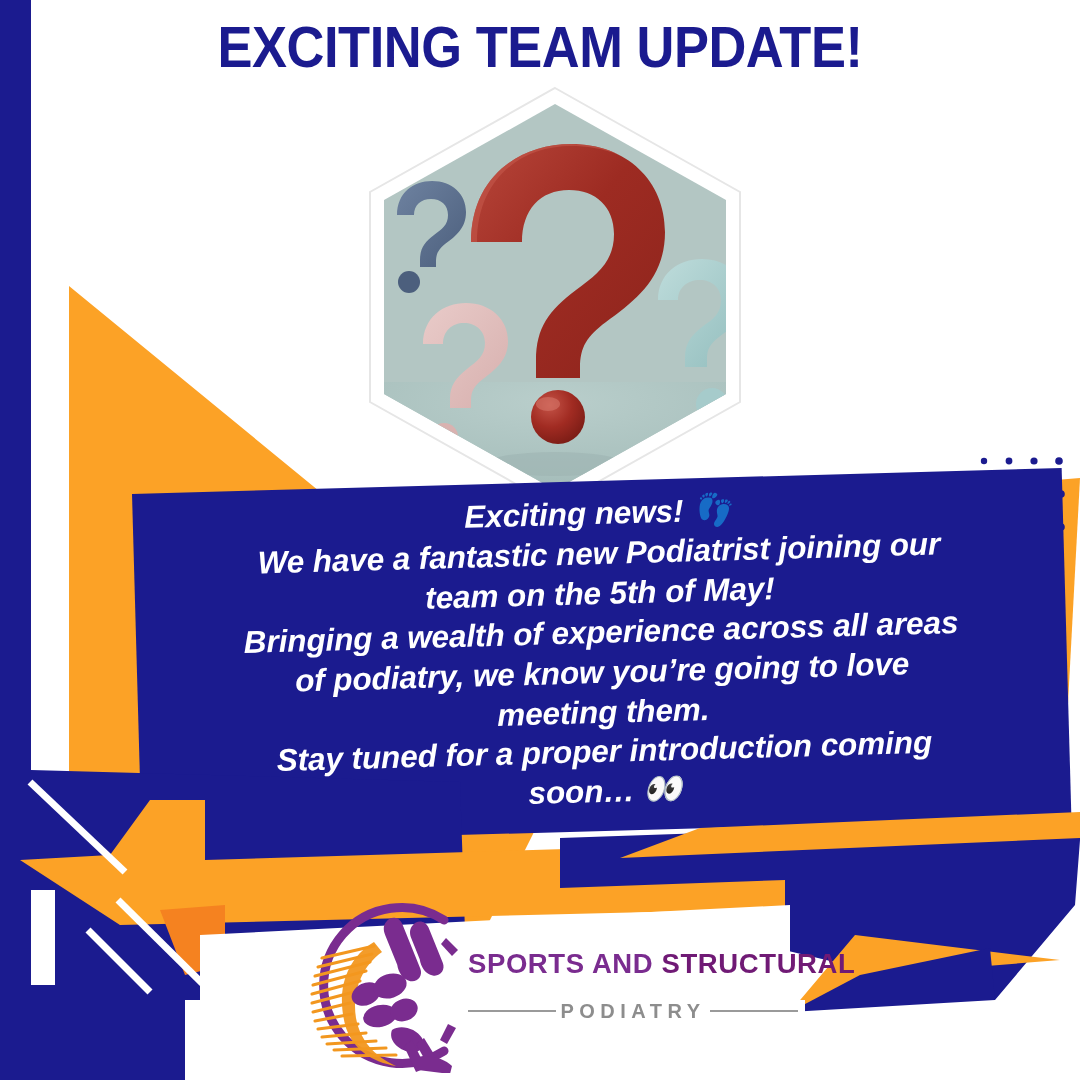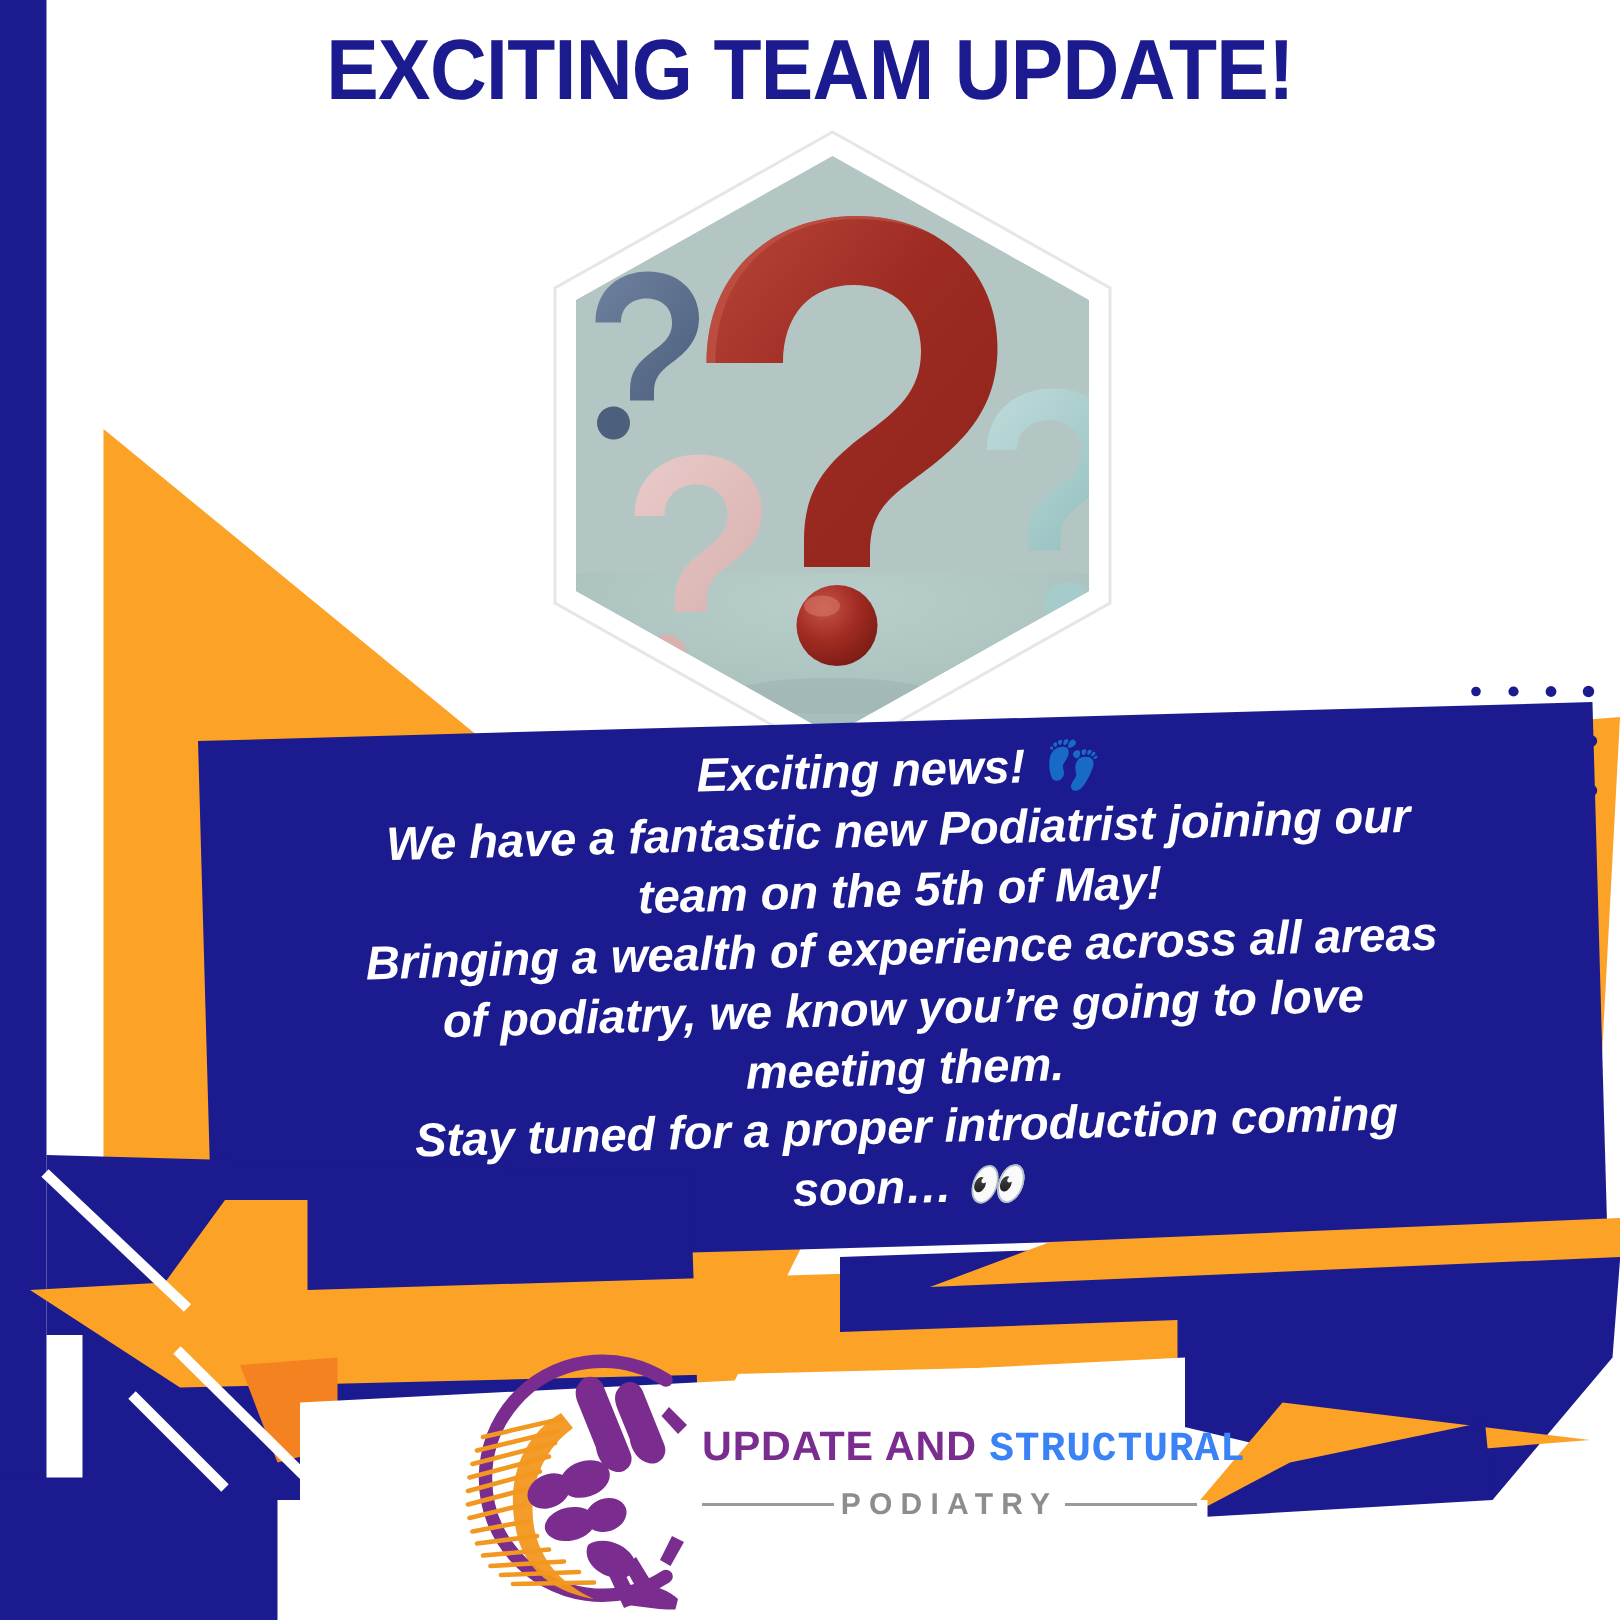--- a/index.html
+++ b/index.html
@@ -61,23 +61,23 @@
 
   
   #logo{position:absolute;left:300px;top:898px;width:500px;height:175px;z-index:60;}
   #logo-mark{position:absolute;left:0;top:0;width:175px;height:175px;}
   #logo-type{position:absolute;left:168px;top:52px;width:330px;}
   #logo-line1{
     font-size:27.5px;font-weight:bold;letter-spacing:0.6px;white-space:nowrap;
     line-height:1;
   }
   #logo-line1 .purple{color:#7a2c8f;}
-  #logo-line1 .orange{color:#3b82f6;font-family:Liberation Mono, monospace;}
+  #logo-line1 .orange{color:#701a75;}
   #logo-line2{
-    display:flex;align-items:center;gap:4px;margin-top:11px;
+    display:flex;align-items:center;gap:4px;margin-top:22px;
   }
   #logo-line2 .rule{flex:1 1 auto;height:2px;background:#9a9a9a;}
   #logo-line2 .word{
     font-size:20px;letter-spacing:5.5px;color:#8d8d8d;font-weight:bold;white-space:nowrap;
   }
 </style>
 </head>
 <body>
 
 <div id="poster">
@@ -311,21 +311,21 @@
           <path d="M124,140 L140,166 L130,171 L116,146 Z"></path>
           <path d="M118,160 C128,156 144,160 152,168 L150,176 L118,172 Z"></path>
           <path d="M146,40 L158,52 L152,58 L141,46 Z"></path>
           <path d="M148,126 L140,142 L147,146 L156,130 Z"></path>
         </g>
       </svg>
     </div>
 
     <div id="logo-type">
       <div id="logo-line1">
-        <span class="purple">UPDATE AND </span><span class="orange">STRUCTURAL</span>
+        <span class="purple">SPORTS AND </span><span class="orange">STRUCTURAL</span>
       </div>
       <div id="logo-line2">
         <span class="rule"></span>
         <span class="word">PODIATRY</span>
         <span class="rule"></span>
       </div>
     </div>
   </div>
 
 </div>

